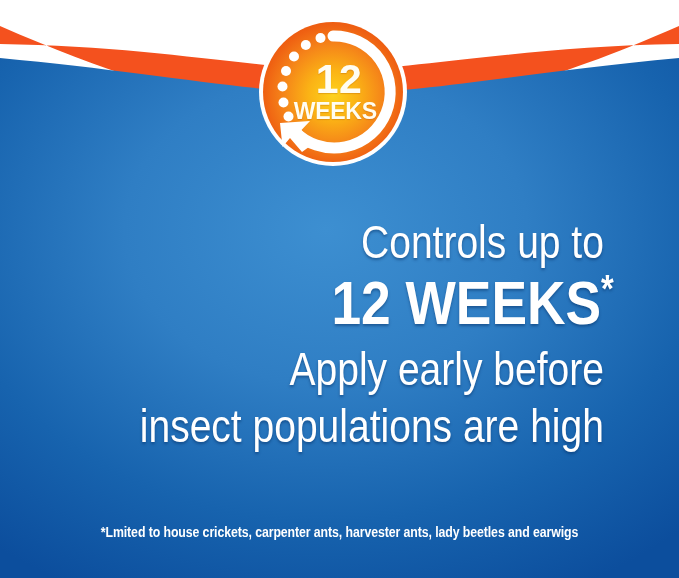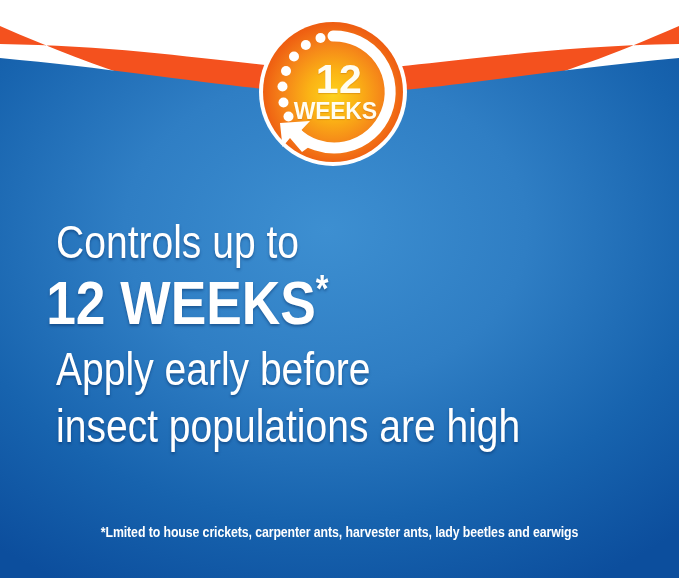--- a/index.html
+++ b/index.html
@@ -73,21 +73,21 @@
     transform: scaleX(0.96);
     text-shadow: 0 1px 1px rgba(150,60,0,0.25);
   }
 
   
   #headline {
     position: absolute;
     left: 0;
     top: 214px;
     width: 660px;
-    text-align: left;
+    text-align: right;
     color: #ffffff;
   }
   .hl-line {
     font-family: "Liberation Sans Narrow", "Liberation Sans", sans-serif;
     color: #ffffff;
     white-space: nowrap;
     text-shadow: 0 2px 3px rgba(0,40,90,0.45);
   }
   .hl-1 {
     font-size: 47px;

